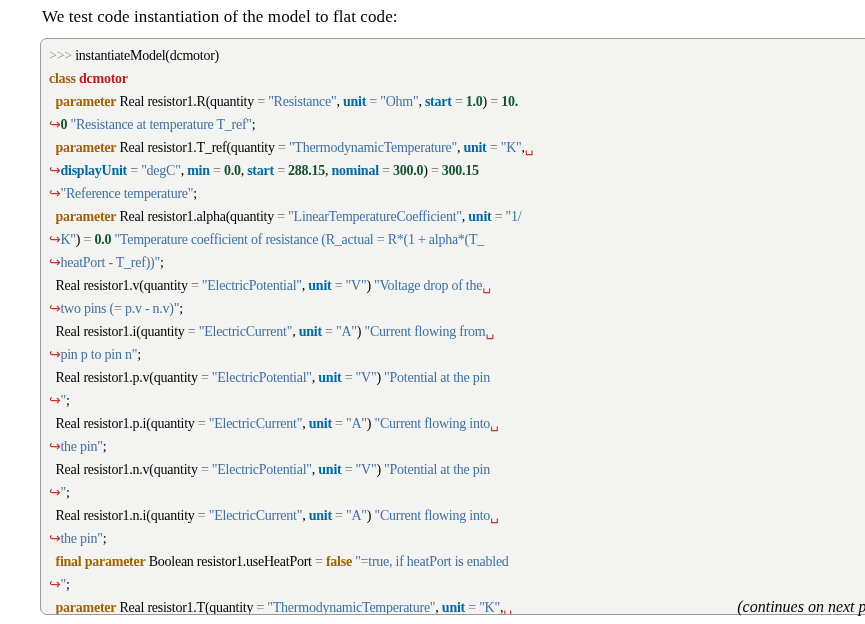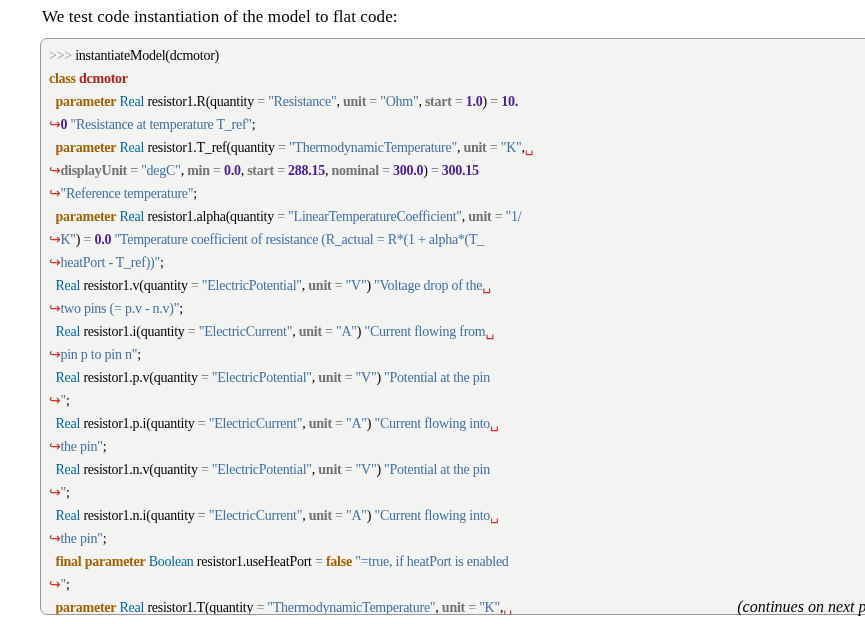--- a/index.html
+++ b/index.html
@@ -52,26 +52,26 @@
     line-height: 23px;
     white-space: pre;
     letter-spacing: -0.25px;
   }
 
   .ln { display: block; height: 23px; }
 
   
   .prompt   { color: #8f8f8f; }
   .kw       { color: #a16207; font-weight: bold; }   
-  .type     { color: #0369a1; }                      
+  .type     { color: #000000; }                      
   .name     { color: #b91c1c; font-weight: bold; }   
   .plain    { color: #000000; }
-  .ident    { color: #737373; font-weight: bold; }   
+  .ident    { color: #0369a1; font-weight: bold; }   
   .str      { color: #4070a0; }                      
-  .num      { color: #4c1d95; font-weight: bold; }   
+  .num      { color: #14532d; font-weight: bold; }   
   .op       { color: #666666; }
   .cont     { color: #d03030; }                      
   .trail    { color: #d03030; }                      
 
   .continues {
     position: absolute;
     right: 6px;
     top: 598px;
     font-family: "Liberation Serif", serif;
     font-size: 16px;

